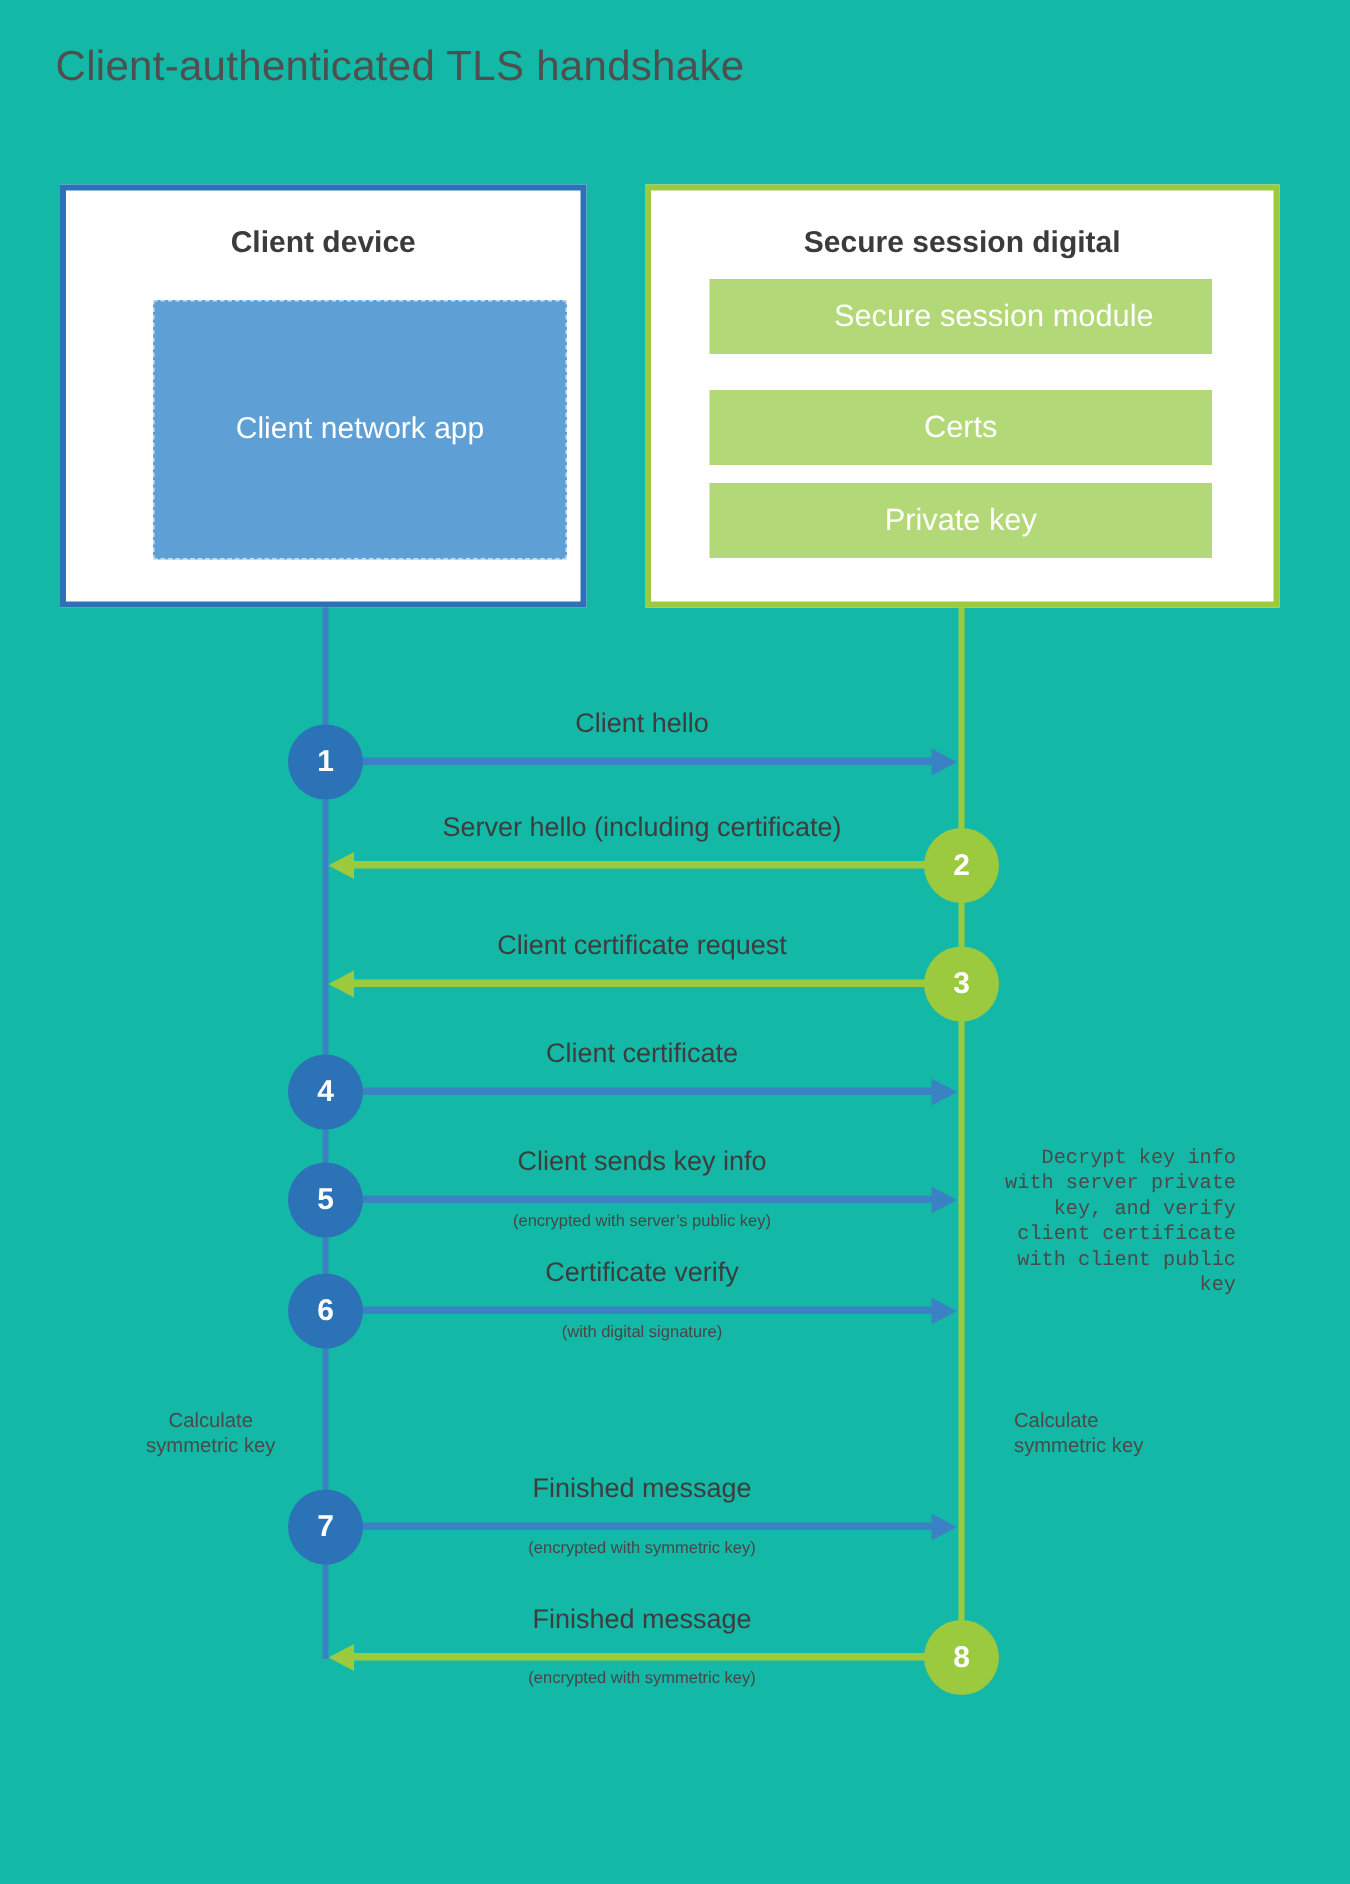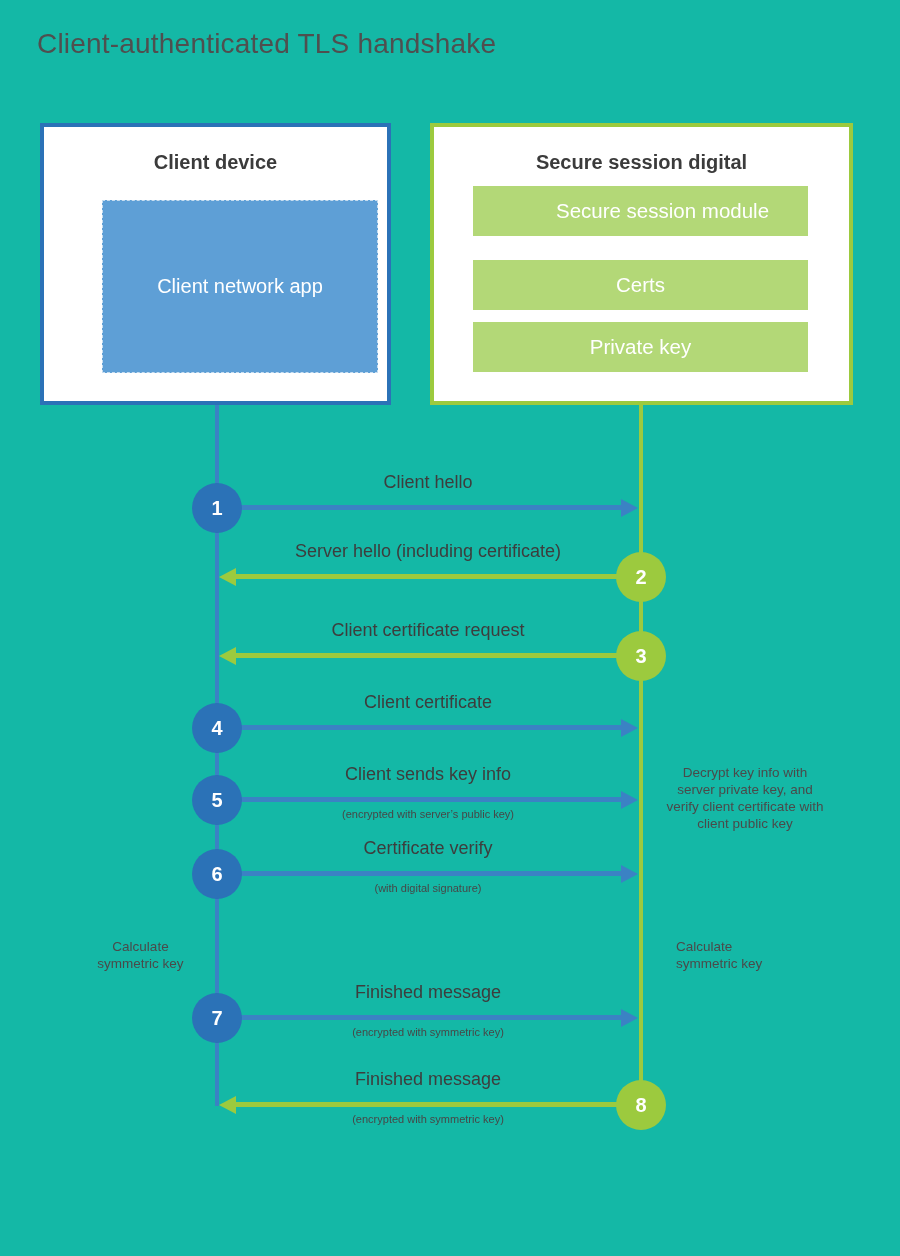--- a/index.html
+++ b/index.html
@@ -79,21 +79,21 @@
   .circle {
     position:absolute; top:-22px; width:50px; height:50px; border-radius:50%;
     display:flex; align-items:center; justify-content:center;
     color:#fff; font-size:20px; font-weight:700;
   }
   .circle.blue  { left:192px; background:var(--blue,#2b72b7); }
   .circle.green { left:616px; background:var(--green,#9cca3e); }
 
   
   .note { position:absolute; font-size:13.5px; line-height:17px; color:#4a4a4a; }
-  #note-decrypt    { left:666px; top:764px; width:158px; text-align:center; }
+  #note-decrypt    { left:666px; top:764px; width:158px; text-align:right;font-family:Liberation Mono, monospace; }
   #note-calc-left  { left:88px;  top:938px; width:105px; text-align:center; }
   #note-calc-right { left:676px; top:938px; width:105px; text-align:left; }
 </style>
 </head>
 <body>
 
 <div id="page">
 
   <div id="main-title">Client-authenticated TLS handshake</div>
 

